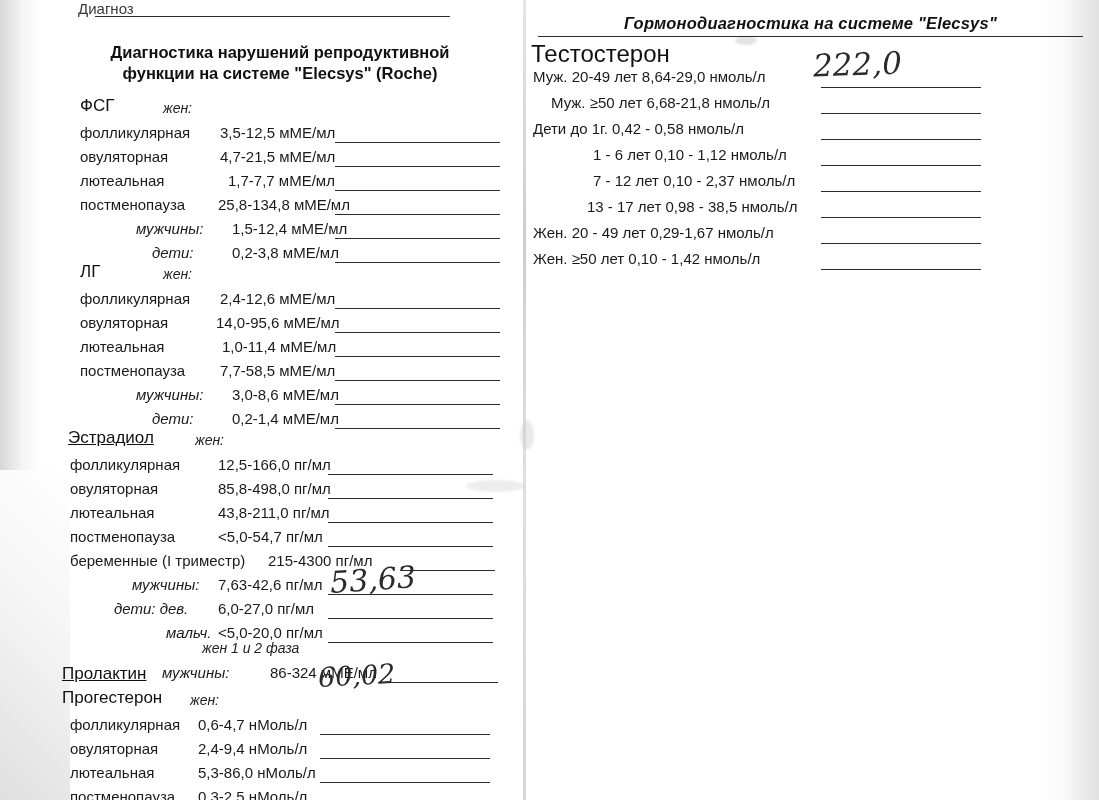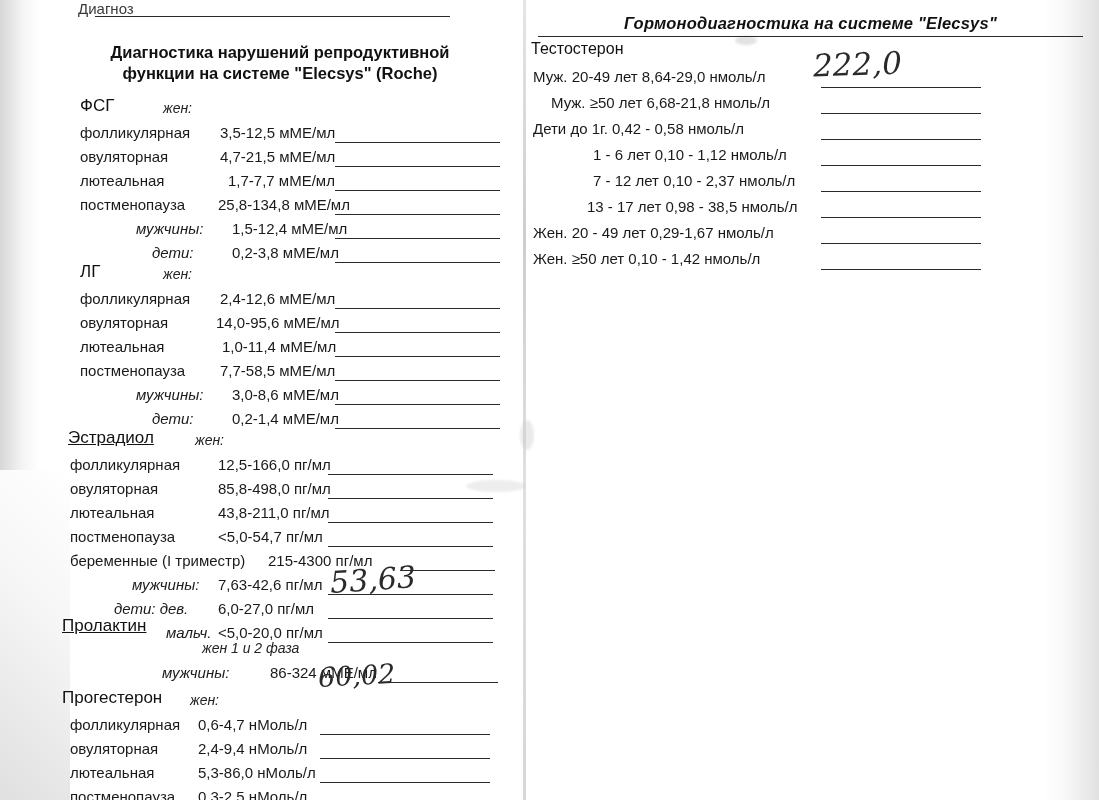--- a/index.html
+++ b/index.html
@@ -191,21 +191,21 @@
     <span class="lbl ital" style="left:44px;">дети: дев.</span>
     <span class="val" style="left:148px;">6,0-27,0 пг/мл</span>
     <span class="line" style="left:258px;width:165px;"></span>
   </div>
   <div class="row" style="left:70px;top:622px;width:430px;">
     <span class="lbl ital" style="left:96px;">мальч.</span>
     <span class="val" style="left:148px;">&lt;5,0-20,0 пг/мл</span>
     <span class="line" style="left:258px;width:165px;"></span>
   </div>
 
-  <div class="analyte-name ul" style="left:62px;top:616px;">Пролактин</div>
+  <div class="analyte-name ul" style="left:62px;top:664px;">Пролактин</div>
   <div class="sub-head" style="left:202px;top:640px;">жен 1 и 2 фаза</div>
   <div class="row" style="left:70px;top:662px;width:430px;">
     <span class="lbl ital" style="left:92px;">мужчины:</span>
     <span class="val" style="left:200px;">86-324 мМЕ/мл</span>
     <span class="line" style="left:308px;width:120px;"></span>
   </div>
 
   <div class="analyte-name" style="left:62px;top:688px;">Прогестерон</div>
   <div class="sub-head" style="left:190px;top:692px;">жен:</div>
 
@@ -231,21 +231,21 @@
 
   <div class="hand" style="left:330px;top:562px;font-size:30px;transform:rotate(-4deg);">53,63</div>
   <div class="hand" style="left:318px;top:660px;font-size:27px;transform:rotate(-3deg);">60,02</div>
 </div>
 
 <div class="col-right">
 
   <div class="right-title">Гормонодиагностика на системе "Elecsys"</div>
   <div class="right-title-rule"></div>
 
-  <div class="analyte-name" style="left:8px;top:40px;font-size:16px;">Тестостерон</div>
+  <div class="analyte-name" style="left:8px;top:40px;font-size:24px;">Тестостерон</div>
 
   <div class="rrow" style="left:10px;top:66px;width:560px;">
     <span class="rlbl">Муж. 20-49 лет 8,64-29,0 нмоль/л</span>
     <span class="rline" style="left:288px;width:160px;"></span>
   </div>
   <div class="rrow" style="left:10px;top:92px;width:560px;">
     <span class="rlbl" style="left:18px;">Муж. ≥50 лет 6,68-21,8 нмоль/л</span>
     <span class="rline" style="left:288px;width:160px;"></span>
   </div>
   <div class="rrow" style="left:10px;top:118px;width:560px;">

